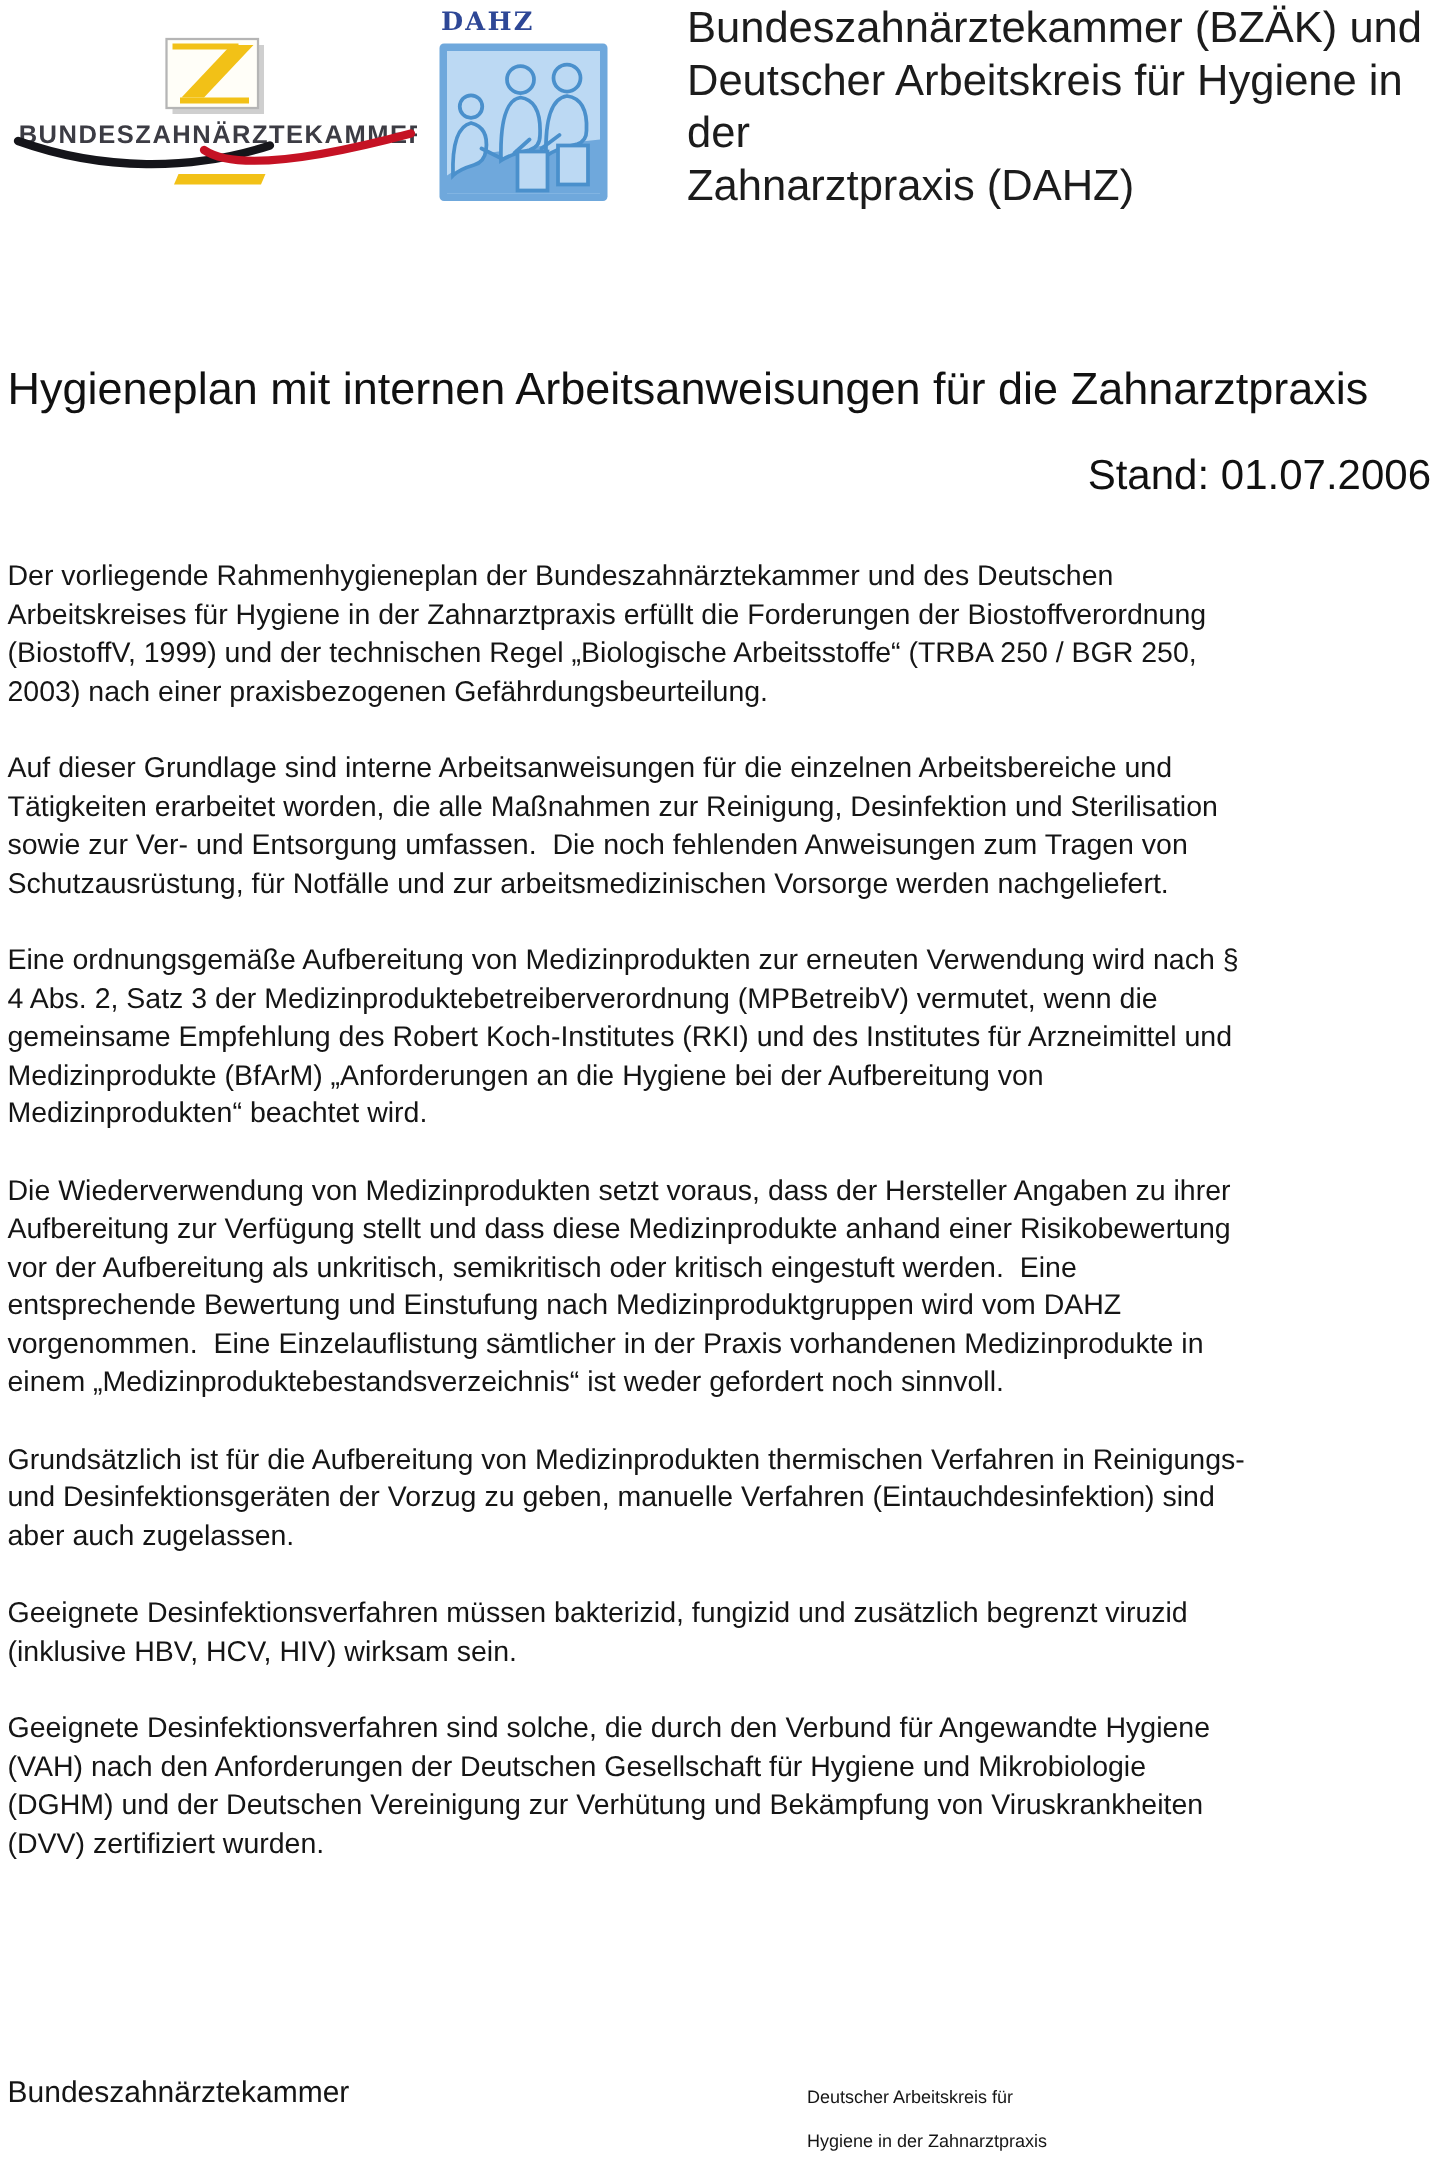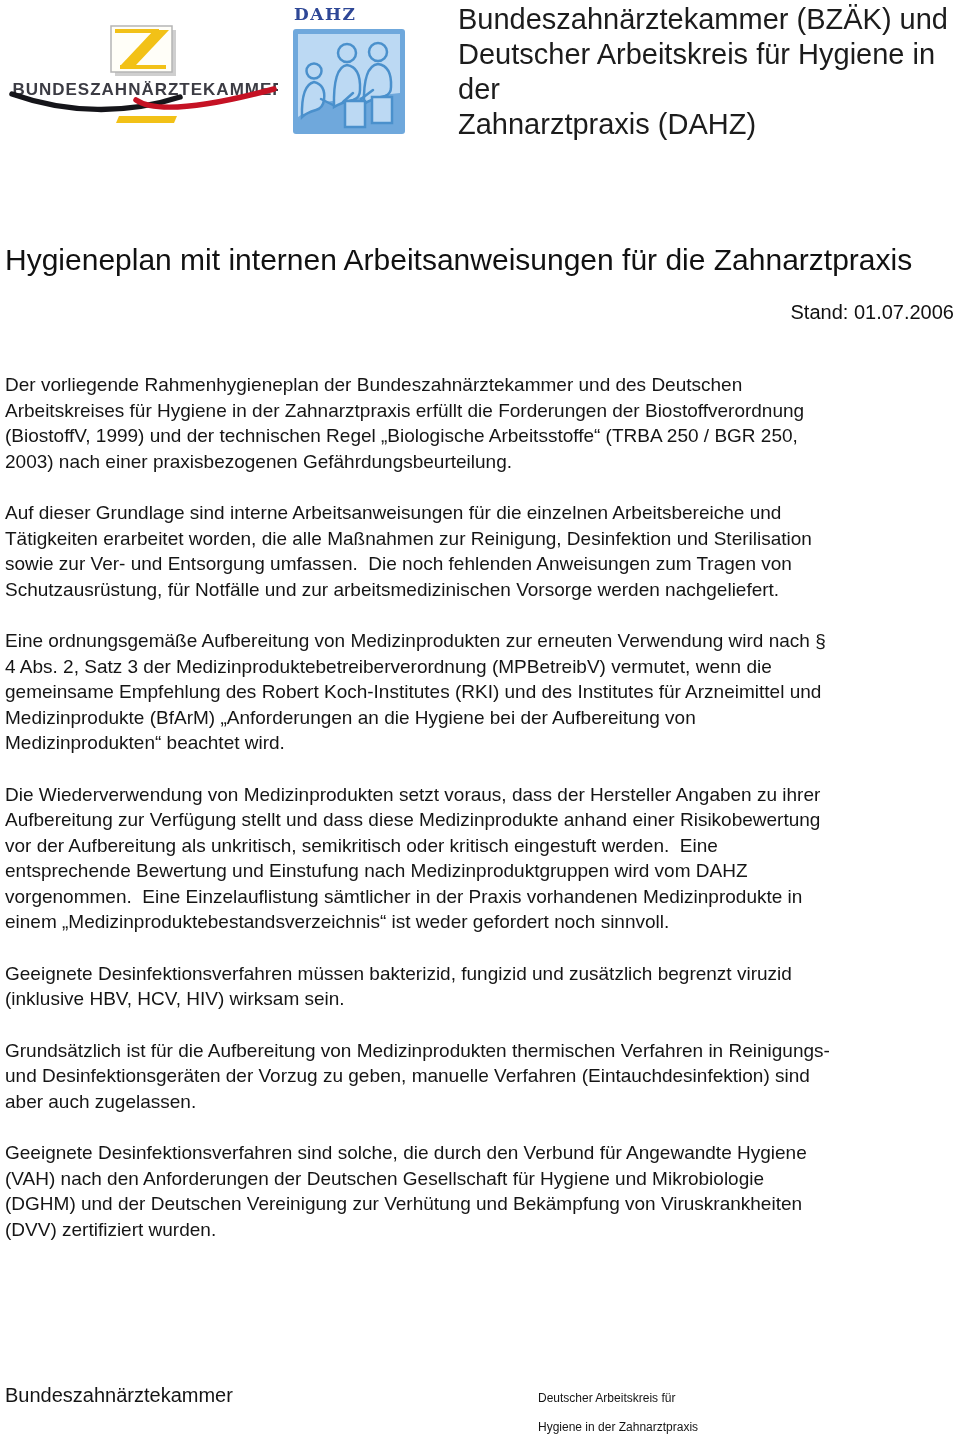--- a/index.html
+++ b/index.html
@@ -19,21 +19,21 @@
     font-size: 29px; line-height: 35px;
     white-space: pre-line; color: #1c1c1c;
   }
   .page-title {
     position: absolute; left: 5px; top: 243px;
     font-size: 30px; font-weight: 400; white-space: nowrap;
     margin: 0; color: #111;
   }
   .version-date {
     position: absolute; right: 6px; top: 301px;
-    font-size: 20px; color: #111;
+    font-size: 28px; color: #111;
   }
   .body-text {
     position: absolute; left: 5px; top: 372px; width: 948px;
     font-size: 19px; line-height: 25.5px;
   }
   .body-text p { margin: 0 0 26px 0; white-space: pre-wrap; }
   .body-text em { font-style: italic; }
   .page-footer { position: absolute; left: 0; top: 1384px; width: 960px; }
   .footer-left  { position: absolute; left: 5px; top: 0; font-size: 20px; }
   .footer-right { position: absolute; left: 538px; top: 0; font-size: 12px; line-height: 28.5px; white-space: pre-line; }
@@ -96,25 +96,25 @@
 4 Abs. 2, Satz 3 der Medizinproduktebetreiberverordnung (MPBetreibV) vermutet, wenn die
 gemeinsame Empfehlung des Robert Koch-Institutes (RKI) und des Institutes für Arzneimittel und
 Medizinprodukte (BfArM) „Anforderungen an die Hygiene bei der Aufbereitung von
 Medizinprodukten“ beachtet wird.</p>
   <p>Die Wiederverwendung von Medizinprodukten setzt voraus, dass der Hersteller Angaben zu ihrer
 Aufbereitung zur Verfügung stellt und dass diese Medizinprodukte anhand einer Risikobewertung
 vor der Aufbereitung als unkritisch, semikritisch oder kritisch eingestuft werden.  Eine
 entsprechende Bewertung und Einstufung nach Medizinproduktgruppen wird vom DAHZ
 vorgenommen.  Eine Einzelauflistung sämtlicher in der Praxis vorhandenen Medizinprodukte in
 einem „Medizinproduktebestandsverzeichnis“ ist weder gefordert noch sinnvoll.</p>
-  <p>Geeignete Desinfektionsverfahren müssen bakterizid, fungizid und zusätzlich begrenzt viruzid
-(inklusive HBV, HCV, HIV) wirksam sein.</p>
   <p>Grundsätzlich ist für die Aufbereitung von Medizinprodukten thermischen Verfahren in Reinigungs-
 und Desinfektionsgeräten der Vorzug zu geben, manuelle Verfahren (Eintauchdesinfektion) sind
 aber auch zugelassen.</p>
+  <p>Geeignete Desinfektionsverfahren müssen bakterizid, fungizid und zusätzlich begrenzt viruzid
+(inklusive HBV, HCV, HIV) wirksam sein.</p>
   <p>Geeignete Desinfektionsverfahren sind solche, die durch den Verbund für Angewandte Hygiene
 (VAH) nach den Anforderungen der Deutschen Gesellschaft für Hygiene und Mikrobiologie
 (DGHM) und der Deutschen Vereinigung zur Verhütung und Bekämpfung von Viruskrankheiten
 (DVV) zertifiziert wurden.</p>
 </main>
 
 <div class="page-footer">
   <div class="footer-left">Bundeszahnärztekammer</div>
   <div class="footer-right">Deutscher Arbeitskreis für
 Hygiene in der Zahnarztpraxis</div>

